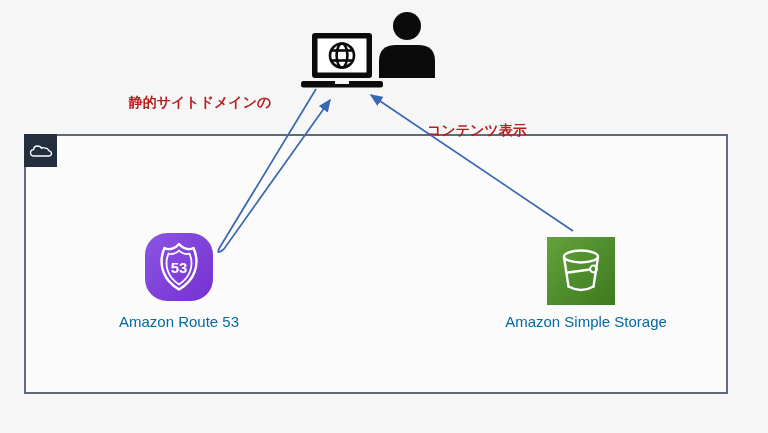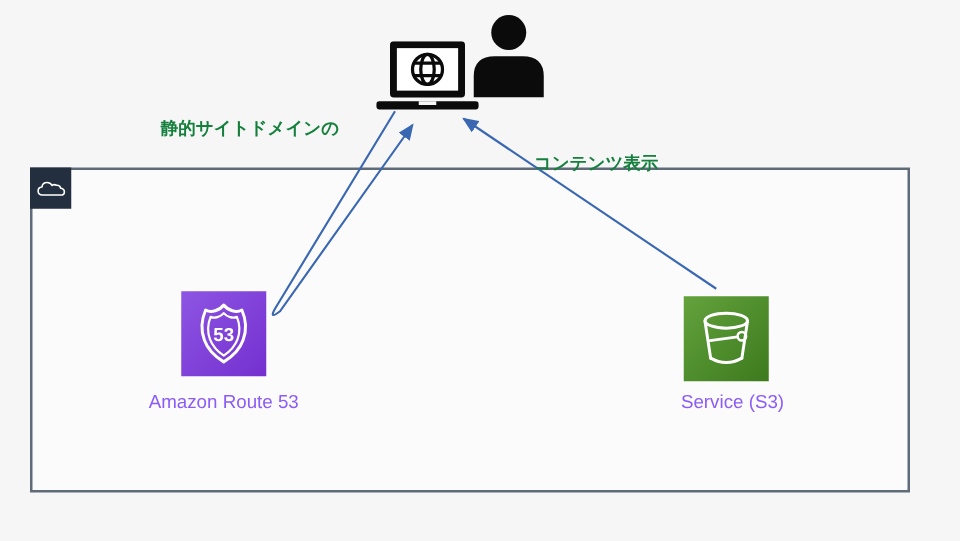--- a/index.html
+++ b/index.html
@@ -12,31 +12,31 @@
     background:#232f3e;display:flex;align-items:center;justify-content:center;}
 
   
   .laptop{position:absolute;left:301px;top:33px;width:82px;height:56px;}
   .person{position:absolute;left:376px;top:11px;width:66px;height:67px;}
 
   
   .arrows{position:absolute;left:0;top:0;width:768px;height:433px;pointer-events:none;}
 
   
-  .lbl{position:absolute;color:#15803d;white-space:nowrap;}
+  .lbl{position:absolute;color:#b91c1c;white-space:nowrap;}
   .jp{font-weight:bold;font-size:14px;line-height:18px;text-align:center;}
   .dns-lbl{left:110px;top:93px;width:180px;}
   .content-lbl{left:427px;top:121px;}
-  .node-lbl{font-size:15px;line-height:19px;text-align:center;color:#8b5cf6;}
+  .node-lbl{font-size:15px;line-height:19px;text-align:center;color:#0369a1;}
   .r53-lbl{left:79px;top:312px;width:200px;}
   .s3-lbl{left:466px;top:312px;width:240px;}
 
   
   .r53-icon{position:absolute;left:145px;top:233px;width:68px;height:68px;
-    background:linear-gradient(135deg,#8d55e3 0%,#7430cf 100%);}
+    background:linear-gradient(135deg,#8d55e3 0%,#7430cf 100%);border-radius:22px;}
   .s3-icon{position:absolute;left:547px;top:237px;width:68px;height:68px;
     background:linear-gradient(135deg,#63a23c 0%,#3c7a1e 100%);}
   .r53-icon svg,.s3-icon svg{display:block;width:100%;height:100%;}
 </style>
 </head>
 <body>
 
 <div class="stage">
 
   <div class="cloud-box"></div>
@@ -98,16 +98,16 @@
         <ellipse cx="34" cy="19.5" rx="17" ry="6"></ellipse>
         <path d="M17,20 L21.5,49.5"></path>
         <path d="M51,20 L46.5,49.5"></path>
         <path d="M21.5,49.5 Q34,56.5 46.5,49.5"></path>
         <path d="M21,35.5 L43,32.5"></path>
         <circle cx="46.5" cy="32" r="3.4" stroke-width="2"></circle>
       </g>
     </svg>
   </div>
   <div class="lbl node-lbl s3-lbl">
-    <div>Service (S3)</div>
+    <div>Amazon Simple Storage</div>
   </div>
 
 </div>
 
 </body></html>

